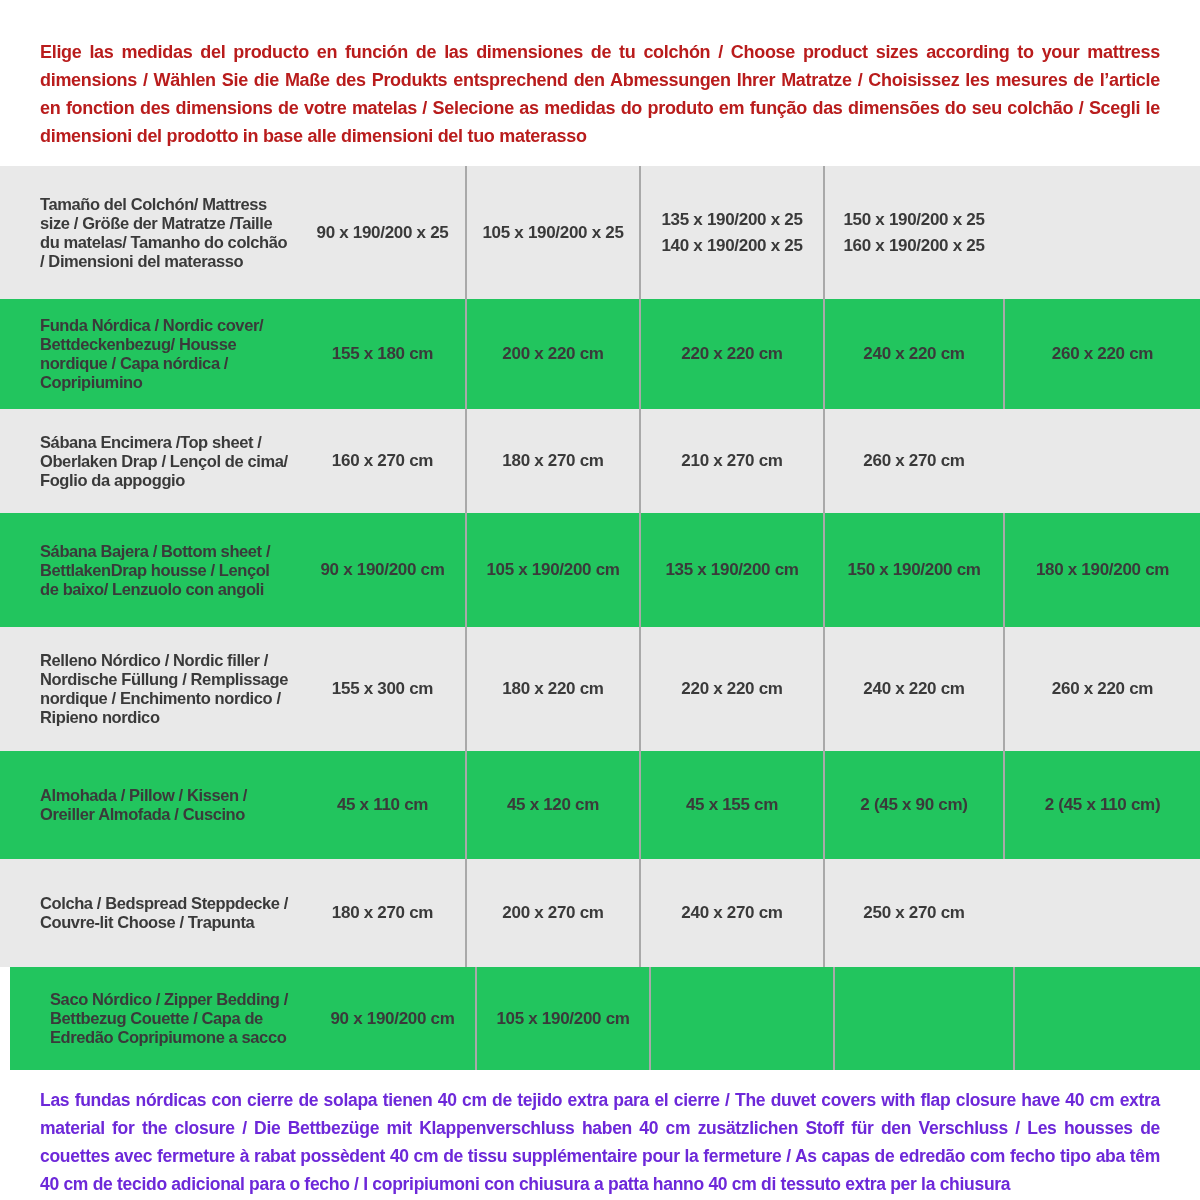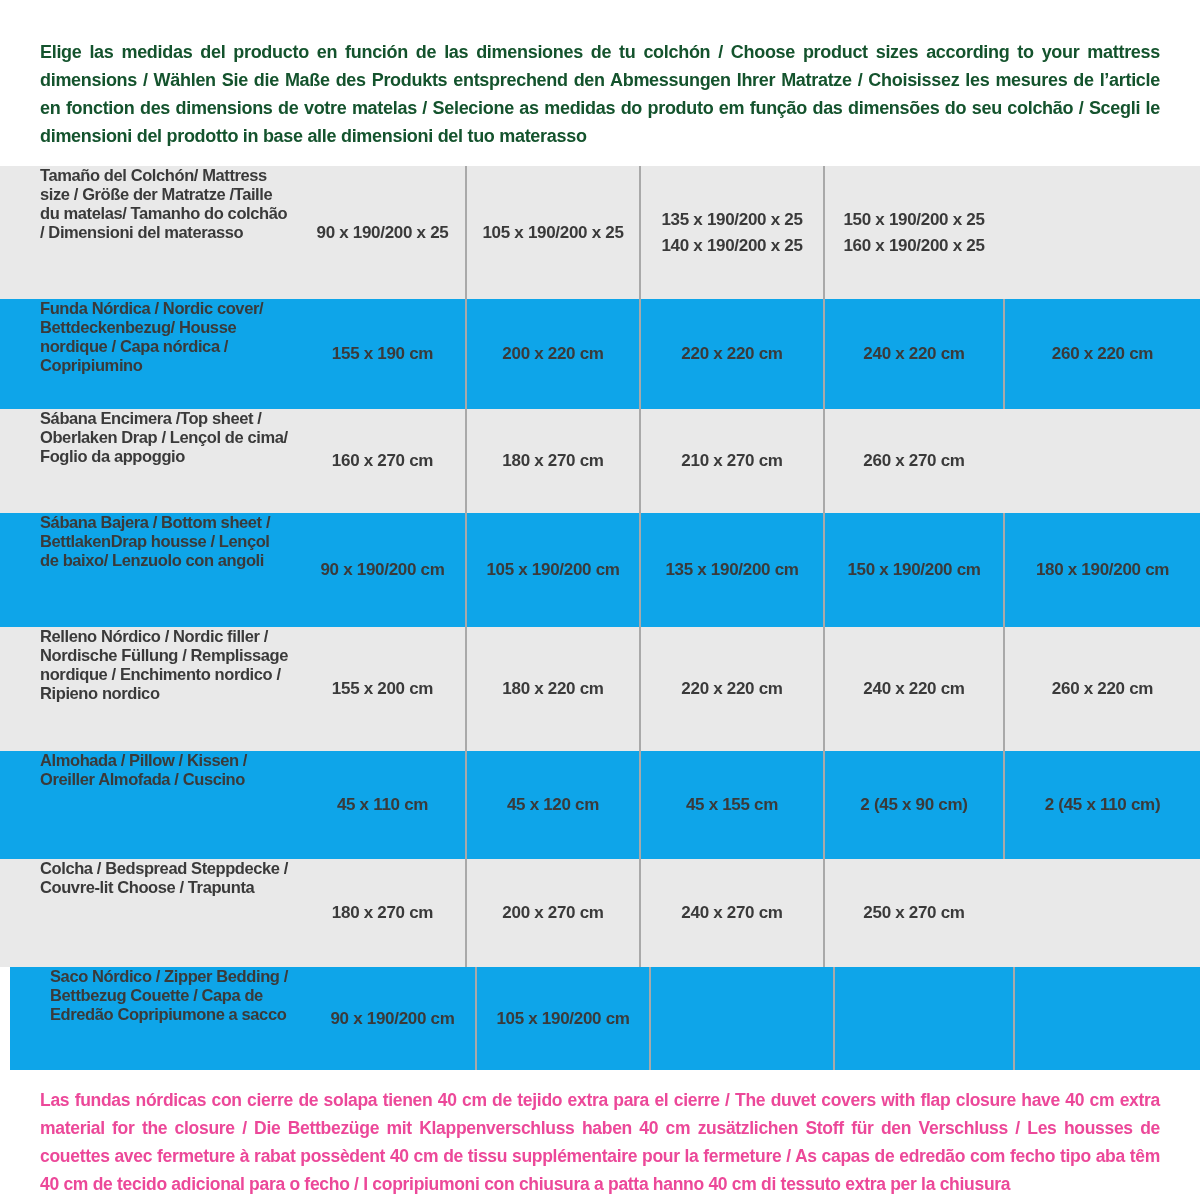--- a/index.html
+++ b/index.html
@@ -16,35 +16,36 @@
     height: 1200px;
     position: relative;
   }
   .intro {
     margin: 38px 40px 0 40px;
     font-size: 18px;
     line-height: 28px;
     font-weight: bold;
     letter-spacing: -0.3px;
     text-align: justify;
-    color: #14532d;
+    color: #b91c1c;
   }
   .size-table {
     margin-top: 16px;
     width: 1200px;
   }
   .t-row {
     display: grid;
     grid-template-columns: 300px 165px 174px 184px 180px 197px;
     width: 1200px;
   }
   .t-row.gray { background: #e9e9e9; }
-  .t-row.white { background: #0ea5e9; }
+  .t-row.white { background: #22c55e; }
   .cell-label {
     display: flex;
+    align-items: center;
     padding-left: 40px;
     padding-right: 10px;
   }
   .cell-label .lbl {
     font-size: 16.5px;
     line-height: 19px;
     font-weight: bold;
     letter-spacing: -0.4px;
     max-width: 258px;
   }
@@ -68,21 +69,21 @@
   .rh-almohada { min-height: 108px; }
   .rh-colcha   { min-height: 108px; }
   .rh-saco     { min-height: 103px; margin-left: 10px; }
   .footnote {
     margin: 16px 40px 0 40px;
     font-size: 17.5px;
     line-height: 28px;
     font-weight: bold;
     letter-spacing: -0.3px;
     text-align: justify;
-    color: #ec4899;
+    color: #6d28d9;
   }
 </style>
 </head>
 <body>
 
 <div class="page">
 
   <div class="intro">Elige las medidas del producto en función de las dimensiones de tu colchón / Choose product sizes according to your mattress dimensions / Wählen Sie die Maße des Produkts entsprechend den Abmessungen Ihrer Matratze / Choisissez les mesures de l’article en fonction des dimensions de votre matelas / Selecione as medidas do produto em função das dimensões do seu colchão / Scegli le dimensioni del prodotto in base alle dimensioni del tuo materasso</div>
 
   <div class="size-table">
@@ -104,21 +105,21 @@
       <div class="cell-val sep">
         <span>150 x 190/200 x 25</span>
         <span>160 x 190/200 x 25</span>
       </div>
     </div>
 
     <div class="t-row white rh-funda">
       <div class="cell-label">
         <div class="lbl">Funda Nórdica /  Nordic cover/ Bettdeckenbezug/ Housse nordique  / Capa nórdica / Copripiumino</div>
       </div>
-      <div class="cell-val">155 x 190 cm</div>
+      <div class="cell-val">155 x 180 cm</div>
       <div class="cell-val sep">200 x 220 cm</div>
       <div class="cell-val sep">220 x 220 cm</div>
       <div class="cell-val sep">240 x 220 cm</div>
       <div class="cell-val sep">260 x 220 cm</div>
     </div>
 
     <div class="t-row gray rh-encimera">
       <div class="cell-label">
         <div class="lbl">Sábana Encimera /Top sheet / Oberlaken Drap / Lençol de cima/ Foglio da appoggio</div>
       </div>
@@ -136,21 +137,21 @@
       <div class="cell-val sep">105 x 190/200 cm</div>
       <div class="cell-val sep">135 x 190/200 cm</div>
       <div class="cell-val sep">150 x 190/200 cm</div>
       <div class="cell-val sep">180 x 190/200 cm</div>
     </div>
 
     <div class="t-row gray rh-relleno">
       <div class="cell-label">
         <div class="lbl">Relleno Nórdico / Nordic filler / Nordische Füllung / Remplissage nordique / Enchimento nordico / Ripieno nordico</div>
       </div>
-      <div class="cell-val">155 x 200 cm</div>
+      <div class="cell-val">155 x 300 cm</div>
       <div class="cell-val sep">180 x 220 cm</div>
       <div class="cell-val sep">220 x 220 cm</div>
       <div class="cell-val sep">240 x 220 cm</div>
       <div class="cell-val sep">260 x 220 cm</div>
     </div>
 
     <div class="t-row white rh-almohada">
       <div class="cell-label">
         <div class="lbl">Almohada  / Pillow / Kissen / Oreiller Almofada / Cuscino</div>
       </div>

